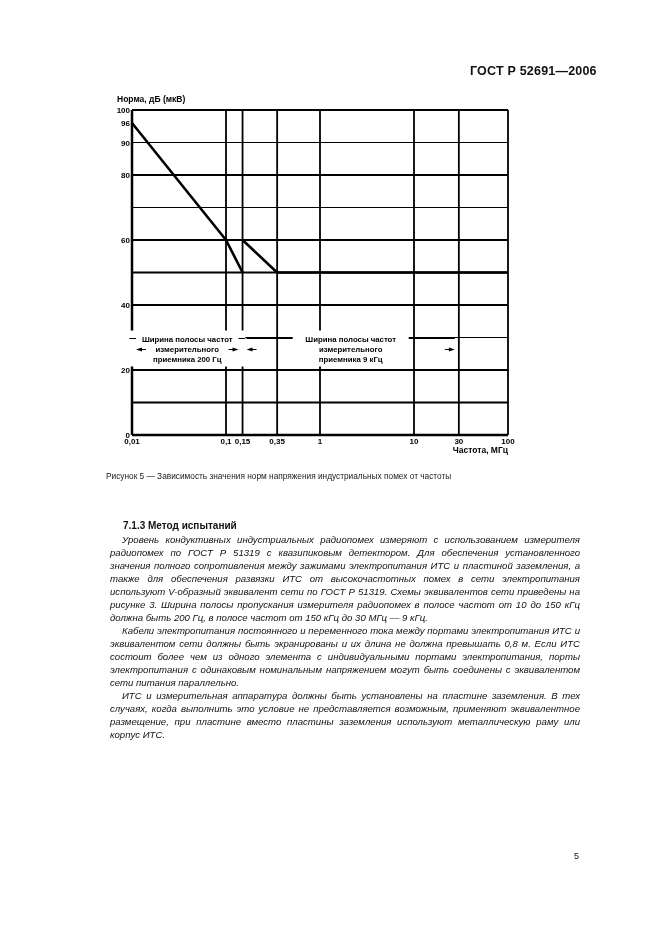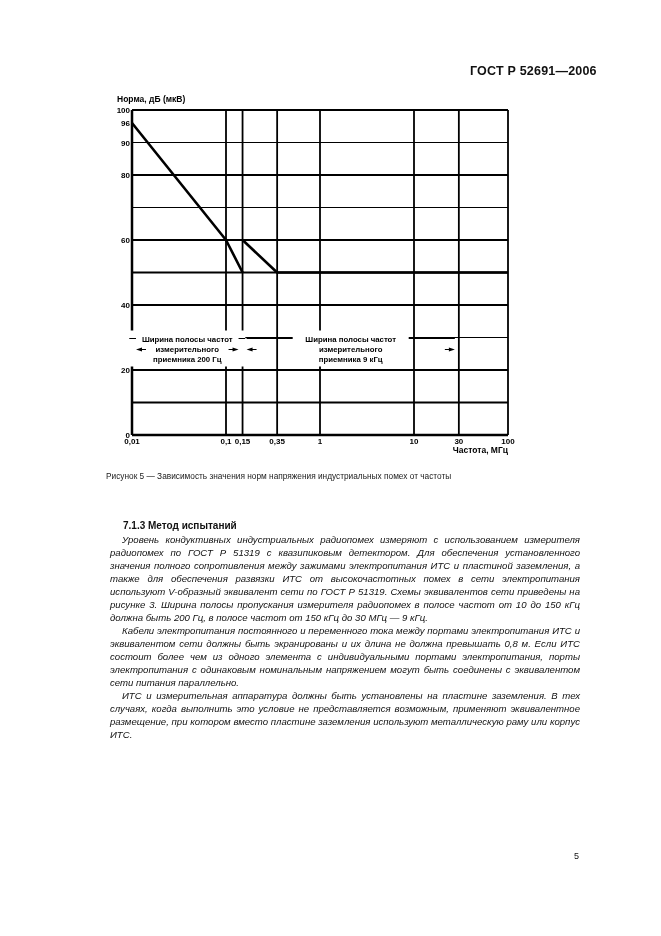--- a/index.html
+++ b/index.html
@@ -90,16 +90,16 @@
       <path d="M242.6 240.0 L277.1 272.5 L508.0 272.5" fill="none" stroke="#000" stroke-width="2.6" stroke-linejoin="round"></path>
     </g>
 </svg>
 
 <div class="caption">Рисунок 5 — Зависимость значения норм напряжения индустриальных помех от частоты</div>
 
 <div class="section-title">7.1.3 Метод испытаний</div>
 <div class="body-text">
   <p>Уровень кондуктивных индустриальных радиопомех измеряют с использованием измерителя радиопомех по ГОСТ Р 51319 с квазипиковым детектором. Для обеспечения установленного значения полного сопротивления между зажимами электропитания ИТС и пластиной заземления, а также для обеспечения развязки ИТС от высокочастотных помех в сети электропитания используют V-образный эквивалент сети по ГОСТ Р 51319. Схемы эквивалентов сети приведены на рисунке 3. Ширина полосы пропускания измерителя радиопомех в полосе частот от 10 до 150 кГц должна быть 200 Гц, в полосе частот от 150 кГц до 30 МГц — 9 кГц.</p>
   <p>Кабели электропитания постоянного и переменного тока между портами электропитания ИТС и эквивалентом сети должны быть экранированы и их длина не должна превышать 0,8  м. Если ИТС состоит более чем из одного элемента с индивидуальными портами электропитания, порты электропитания с одинаковым номинальным напряжением могут быть соединены с эквивалентом сети питания параллельно.</p>
-  <p>ИТС и измерительная аппаратура должны быть установлены на пластине заземления. В тех случаях, когда выполнить это условие не представляется возможным, применяют эквивалентное размещение, при котором вместо пластине заземления используют металлическую раму или корпус ИТС.</p>
+  <p>ИТС и измерительная аппаратура должны быть установлены на пластине заземления. В тех случаях, когда выполнить это условие не представляется возможным, применяют эквивалентное размещение, при пластине вместо пластины заземления используют металлическую раму или корпус ИТС.</p>
 </div>
 
 <div class="page-num">5</div>
 
 </body></html>

